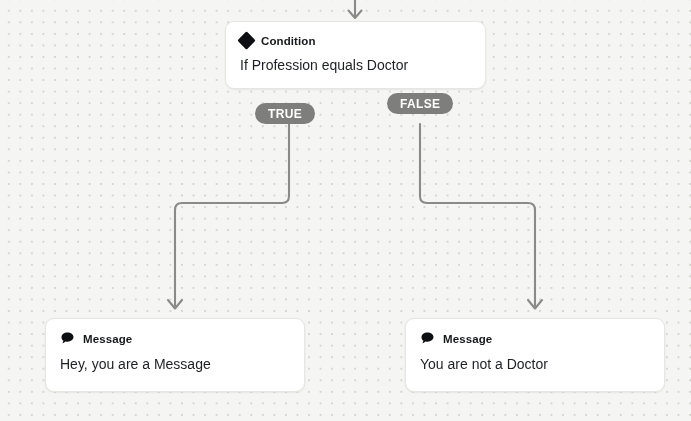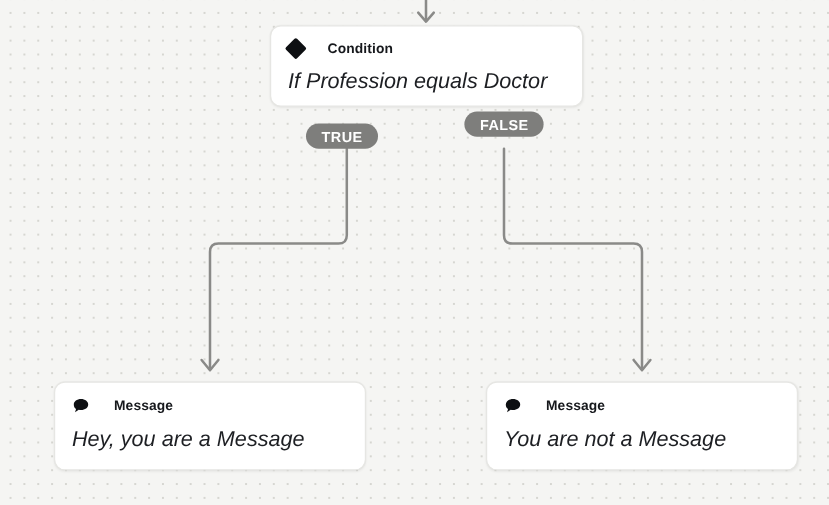--- a/index.html
+++ b/index.html
@@ -24,35 +24,34 @@
   .node {
     position: absolute;
     background: #ffffff;
     border: 1px solid #e6e6e3;
     border-radius: 9px;
     box-shadow: 0 1px 2px rgba(0,0,0,0.055), 0 0 0 0.5px rgba(0,0,0,0.015);
   }
   .node-head {
     display: flex;
     align-items: center;
-    gap: 20px;
+    gap: 8px;
     padding: 12px 14px 0 14px;
   }
   .node-head-label {
     font-size: 11.5px;
     font-weight: 700;
     color: #16181c;
     letter-spacing: 0.1px;
   }
   .node-body {
     padding: 9px 14px 14px 14px;
-    font-size: 18px;
+    font-size: 14px;
     color: #1d1f23;
     line-height: 1.3;
-    font-style: italic;
   }
   .icon-diamond {
     width: 13px; height: 13px;
     background: #0d0f12;
     transform: rotate(45deg);
     border-radius: 1.5px;
     flex: 0 0 auto;
   }
   .icon-bubble {
     width: 15px; height: 15px;
@@ -123,16 +122,16 @@
   </div>
 
   <div class="node" id="message-node-false">
     <div class="node-head">
       <svg class="icon-bubble" viewBox="0 0 16 16">
         <path fill="#0d0f12" d="M8 1.6c3.6 0 6.4 2.1 6.4 4.9S11.6 11.4 8 11.4c-0.7 0-1.4-0.08-2-0.23
                  l-3.3 2.2 0.9-2.9C2.3 9.6 1.6 8.3 1.6 6.5 1.6 3.7 4.4 1.6 8 1.6z"></path>
       </svg>
       <span class="node-head-label">Message</span>
     </div>
-    <div class="node-body">You are not a Message</div>
+    <div class="node-body">You are not a Doctor</div>
   </div>
 
 </div>
 
 </body></html>

